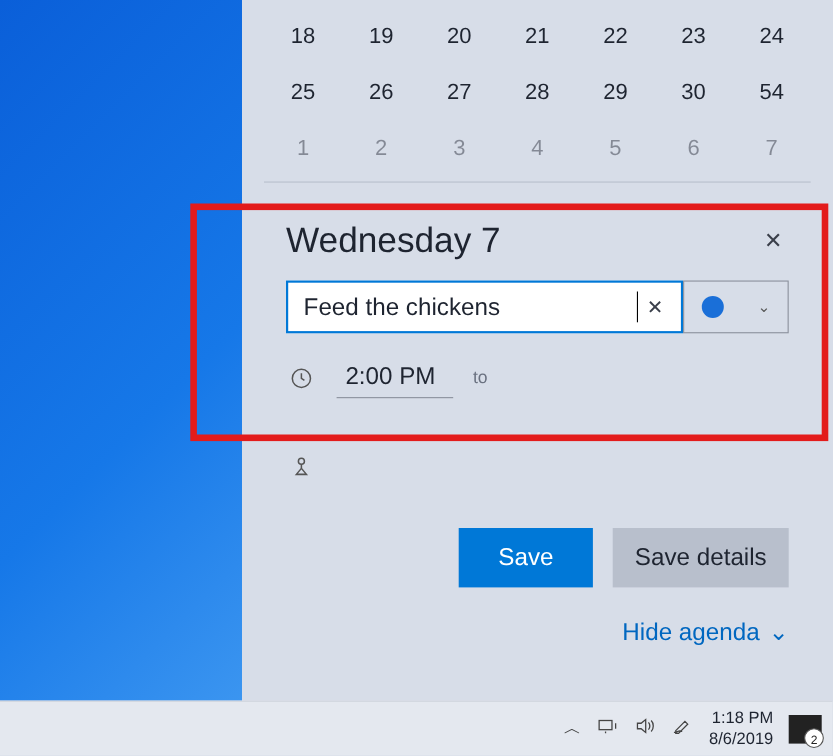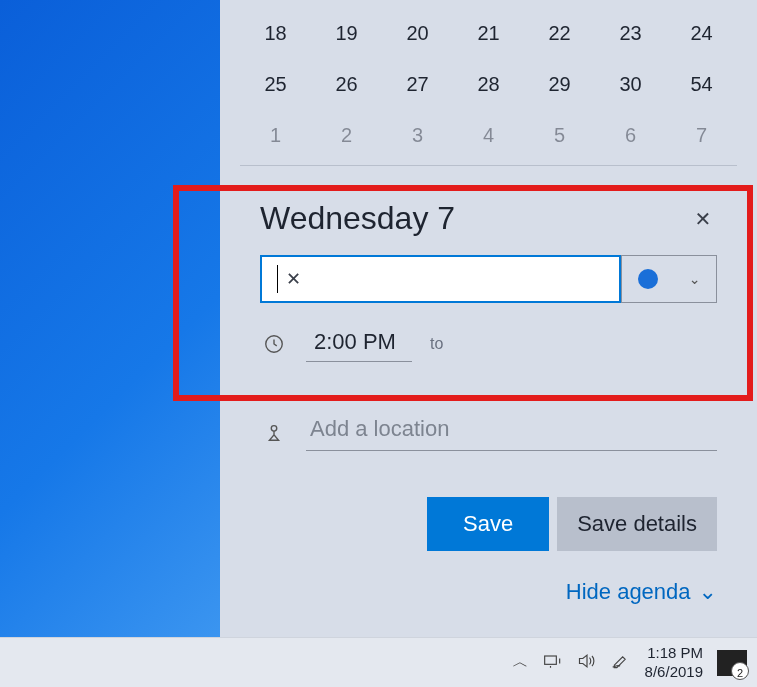--- a/index.html
+++ b/index.html
@@ -116,21 +116,21 @@
     .loc-input {
       flex:1;
       border:none; border-bottom:1px solid #8a909c;
       background:transparent; outline:none;
       font-size:22px; color:#1e2430;
       padding: 4px 4px 8px 4px;
     }
     .loc-input::placeholder { color:#7d8490; }
 
     .btn-row {
-      display:flex; justify-content:flex-end; gap:8px; margin-top: 46px; align-items: center;
+      display:flex; justify-content:flex-end; gap:18px; margin-top: 46px; align-items: center;
     }
     .btn-save {
       background:#0078d7; color:#fff; font-size:22px;
       border:none; padding: 14px 36px; cursor:pointer;
     }
     .btn-more {
       background:#b8bfcc; color:#1e2430; font-size:22px;
       border:none; padding: 14px 20px; cursor:pointer;
     }
 
@@ -204,20 +204,21 @@
 
   <div class="event-area">
 
     <div class="event-header">
       <div class="event-title">Wednesday 7</div>
       <div class="close-x">✕</div>
     </div>
 
     <div class="name-row">
       <div class="name-input-wrap">
+        <input class="name-input" value="Feed the chickens" style="">
         <span class="cursor-bar"></span>
         <span class="clear-x">✕</span>
       </div>
       <div class="cal-dd">
         <div class="cal-dot" style="background: rgb(26, 111, 216);"></div>
         <span class="chev">⌄</span>
       </div>
     </div>
 
     <div class="time-row">
@@ -231,21 +232,20 @@
       <div class="to-lbl">to</div>
     </div>
 
     <div class="loc-row">
       <div class="icon-col">
         <svg class="loc-svg" viewBox="0 0 24 24">
             <circle cx="12" cy="8" r="3"></circle>
             <path d="M12 11v4 M7 21h10l-5-6z"></path>
           </svg>
       </div>
-      <input class="loc-input" placeholder="Add a location" style="">
     </div>
 
     <div class="btn-row">
       <button class="btn-save">Save</button>
       <button class="btn-more">Save details</button>
     </div>
 
     <div class="hide-agenda">
       <span>Hide agenda</span>
       <span>⌄</span>

